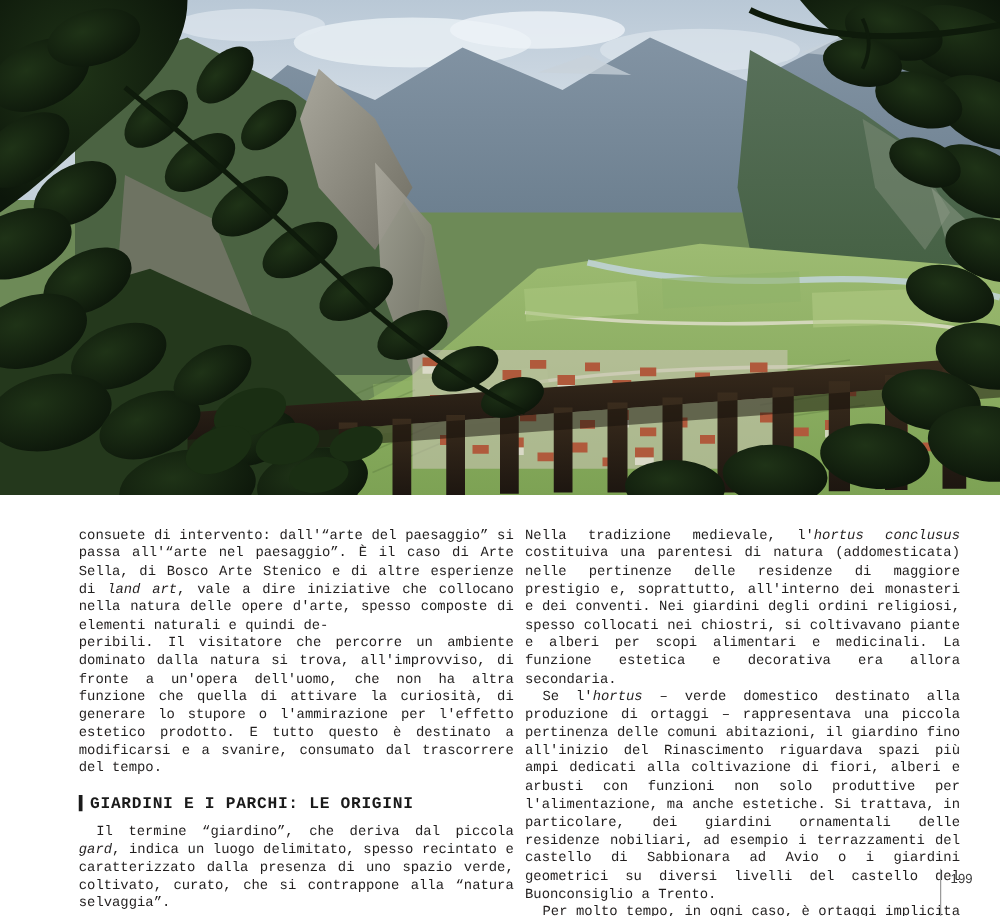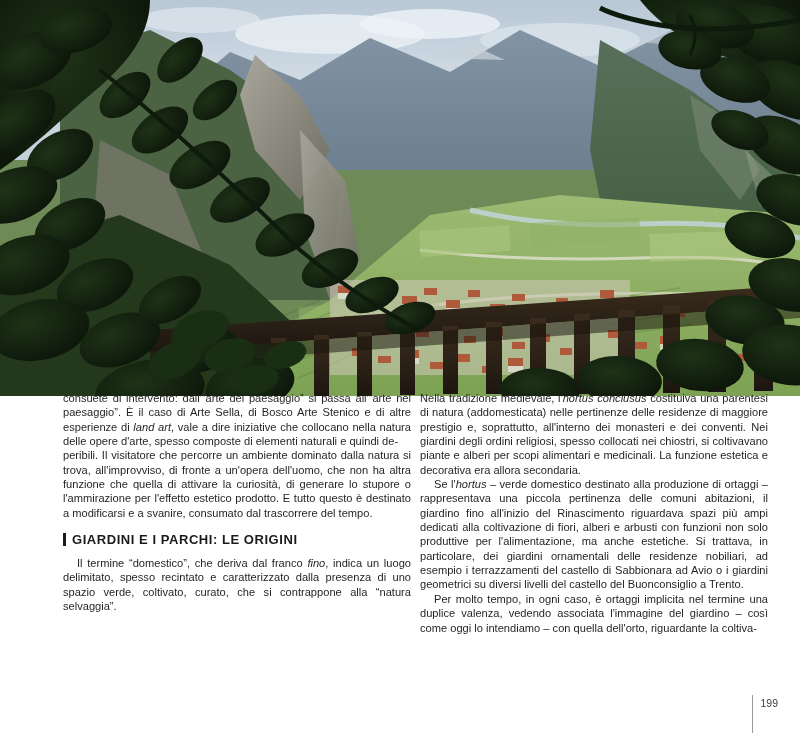--- a/index.html
+++ b/index.html
@@ -26,23 +26,24 @@
     width: 800px; height: 396px;
     overflow: hidden;
     background: #6d8a57;
   }
   .photo svg { display: block; width: 800px; height: 396px; }
 
   
   .columns {
     position: absolute;
     left: 0;
-    top: 391px;
+    top: 422px;
     width: 648px;
     height: 290px;
+    font-family: Liberation Mono, monospace;
   }
   .col {
     position: absolute;
     top: 0;
     width: 348px;
     color: #221f1f;
     font-size: 11.1px;
     line-height: 14.35px;
     text-align: justify;
     -webkit-hyphens: none;
@@ -338,21 +339,21 @@
     <div class="col col-left">
 
       <p><span>consuete di intervento: dall'“arte del paesaggio” si passa all'“arte nel paesaggio”. È il caso di Arte Sella, di Bosco Arte Stenico e di altre esperienze di </span><i>land art</i><span>, vale a dire iniziative che collocano nella natura delle opere d'arte, spesso composte di elementi naturali e quindi de-</span></p>
 
       <p>peribili. Il visitatore che percorre un ambiente dominato dalla natura si trova, all'improvviso, di fronte a un'opera dell'uomo, che non ha altra funzione che quella di attivare la curiosità, di generare lo stupore o l'ammirazione per l'effetto estetico prodotto. E tutto questo è destinato a modificarsi e a svanire, consumato dal trascorrere del tempo.</p>
 
       <div class="section-head">
         <span class="bar"></span><span class="head-text">GIARDINI E I PARCHI: LE ORIGINI</span>
       </div>
 
-      <p class="indent"><span>Il termine “domestico”, che deriva dal franco </span><i>fino</i><span>, indica un luogo delimitato, spesso recintato e caratterizzato dalla presenza di uno spazio verde, coltivato, curato, che si contrappone alla “natura selvaggia”.</span></p>
+      <p class="indent"><span>Il termine “giardino”, che deriva dal piccola </span><i>gard</i><span>, indica un luogo delimitato, spesso recintato e caratterizzato dalla presenza di uno spazio verde, coltivato, curato, che si contrappone alla “natura selvaggia”.</span></p>
     </div>
 
     <div class="col col-right">
 
       <p><span>Nella tradizione medievale, l'</span><i>hortus conclusus</i><span> costituiva una parentesi di natura (addomesticata) nelle pertinenze delle residenze di maggiore prestigio e, soprattutto, all'interno dei monasteri e dei conventi. Nei giardini degli ordini religiosi, spesso collocati nei chiostri, si coltivavano piante e alberi per scopi alimentari e medicinali. La funzione estetica e decorativa era allora secondaria.</span></p>
 
       <p class="indent"><span>Se l'</span><i>hortus</i><span> – verde domestico destinato alla produzione di ortaggi – rappresentava una piccola pertinenza delle comuni abitazioni, il giardino fino all'inizio del Rinascimento riguardava spazi più ampi dedicati alla coltivazione di fiori, alberi e arbusti con funzioni non solo produttive per l'alimentazione, ma anche estetiche. Si trattava, in particolare, dei giardini ornamentali delle residenze nobiliari, ad esempio i terrazzamenti del castello di Sabbionara ad Avio o i giardini geometrici su diversi livelli del castello del Buonconsiglio a Trento.</span></p>
 
       <p class="indent">Per molto tempo, in ogni caso, è ortaggi implicita nel termine una duplice valenza, vedendo associata l'immagine del giardino – così come oggi lo intendiamo – con quella dell'orto, riguardante la coltiva-</p>
     </div>

